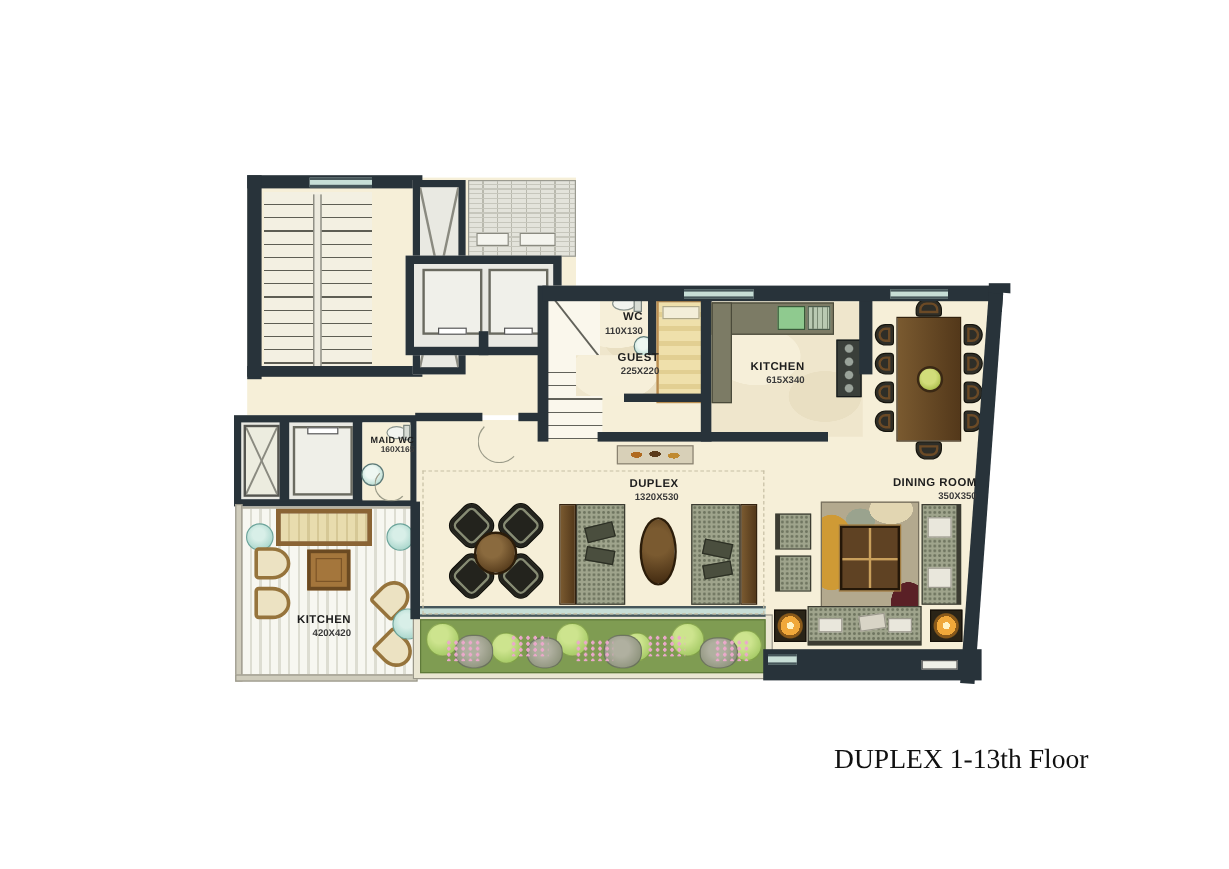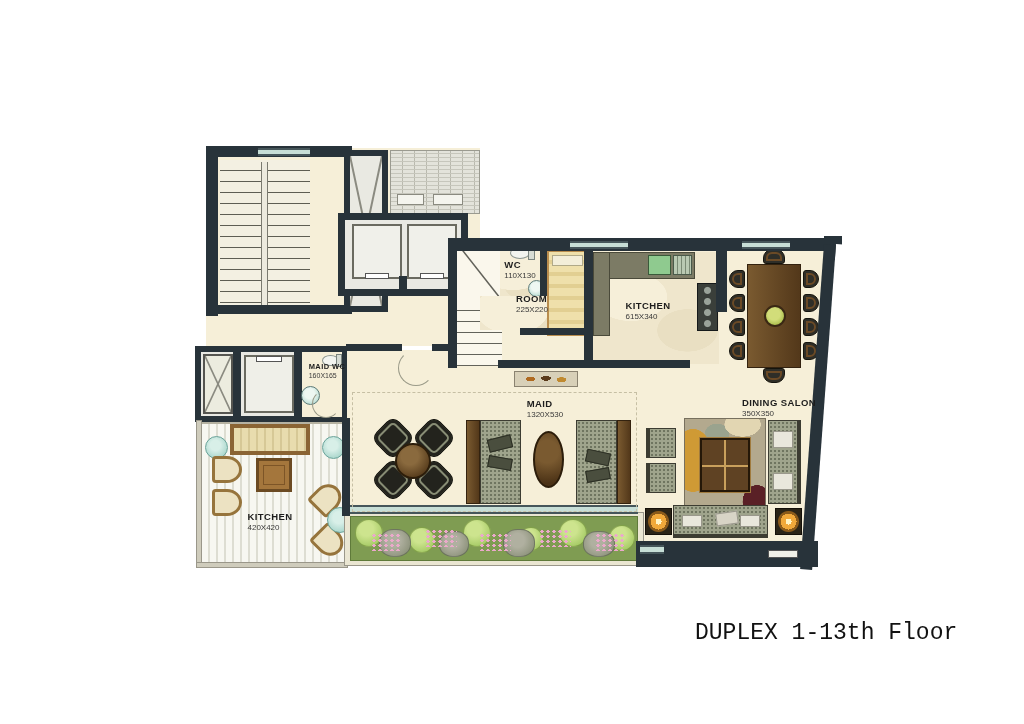--- a/index.html
+++ b/index.html
@@ -7,24 +7,24 @@
           font-family:"Liberation Sans", sans-serif;}
   .abs{position:absolute;}
   .wall{position:absolute;background:var(--wall,#28333a);}
   .lwall{position:absolute;background:#cfccbc;border:1px solid #9a978a;box-sizing:border-box;}
   .floor{position:absolute;background:var(--floor-cream,#f6efd8);}
   .marble{position:absolute;background:var(--floor-marble,#efe6cc);
           background-image:radial-gradient(ellipse 60px 40px at 30% 40%, #f6efd9 0 60%, transparent 61%),
                            radial-gradient(ellipse 50px 35px at 75% 70%, #e9dfc2 0 60%, transparent 61%);}
   .win{position:absolute;background:var(--window-teal,#c7ded6);
        border-top:2px solid #46565a;border-bottom:2px solid #46565a;box-sizing:border-box;}
-  .label{position:absolute;transform:translateX(-50%);text-align:left;color:#1d1d1d;
+  .label{position:absolute;transform:translateX(-50%);text-align:right;color:#1d1d1d;
          line-height:1.15;white-space:nowrap;z-index:60;}
   .label .nm{font-weight:bold;font-size:9.5px;letter-spacing:.4px;}
-  .label .dm{font-weight:normal;font-size:8px;color:#3a3a3a;}
+  .label .dm{font-weight:bold;font-size:8px;color:#3a3a3a;}
   .label.sm .nm{font-size:7.5px;}
   .label.sm .dm{font-size:7px;}
   .tweed{position:absolute;background-color:#9fa48c;
          background-image:radial-gradient(#6f7560 1px, transparent 1.3px);
          background-size:4px 4px;border:1.5px solid #3c3c32;box-sizing:border-box;}
   .woodbar{position:absolute;background:linear-gradient(90deg,#7a5a30,#53381a);
            border:1px solid #33220f;box-sizing:border-box;}
   .dchair{position:absolute;width:16px;height:18px;background:#2e2e28;border:1px solid #14140e;
           box-shadow:inset 0 0 0 2px #2e2e28, inset 0 0 0 4px #6b4a26;box-sizing:border-box;}
   .schair{position:absolute;width:32px;height:32px;background:#23231d;border:1px solid #0f0f0a;
@@ -41,21 +41,21 @@
   .lamp::after{content:"";position:absolute;inset:0;
         background:radial-gradient(circle at 50% 50%, #fff3c4 0 3px, var(--lamp-gold,#f0a83a) 3px 8px, #8a5a1a 8px 10px, transparent 11px);}
   .pillow{position:absolute;background:#4a4e3e;border:1px solid #2c2f24;box-sizing:border-box;}
   .wpillow{position:absolute;background:#e9e7dc;border:1px solid #9a988c;box-sizing:border-box;}
   .bush{position:absolute;border-radius:50%;background:radial-gradient(circle at 40% 35%, #cde48e 0 30%, #a4c964 80%);
         border:1px solid rgba(90,120,40,.5);}
   .shrub{position:absolute;border-radius:45%;background:radial-gradient(circle at 45% 40%, #b0b0a0 0 30%, #8a9078 85%);
         border:1px solid rgba(70,80,60,.5);}
   .pinks{position:absolute;background-image:radial-gradient(#eba9cb 1.6px, transparent 1.8px);
         background-size:6px 5px;}
-  .caption{position:absolute;font-family:Liberation Mono, monospace;font-size:23px;color:#111;}
+  .caption{position:absolute;font-family:Liberation Serif, serif;font-size:23px;color:#111;}
   svg{display:block;}
 </style>
 </head>
 <body>
 
 <div class="canvas">
 
   <div class="floor" style="left:206px;top:148px;width:274px;height:198px;"></div>
   <div class="floor" style="left:455px;top:250px;width:372px;height:296px;clip-path:polygon(0 0,100% 0,calc(100% - 24px) 100%,0 100%);"></div>
   <div class="floor" style="left:346px;top:350px;width:294px;height:162px;"></div>
@@ -262,33 +262,33 @@
   <div class="win" style="left:640px;top:545px;width:24px;height:9px;"></div>
   <div class="abs" style="left:768px;top:550px;width:30px;height:8px;background:#f0f0e8;border:1px solid #555;box-sizing:border-box;"></div>
 
   <div class="wall" style="left:342px;top:418px;width:8px;height:98px;"></div>
 
   <div class="label" style="left:520px;top:260px;">
     <div class="nm">WC</div>
     <div class="dm">110X130</div>
   </div>
   <div class="label" style="left:532px;top:294px;">
-    <div class="nm">ROOM</div>
+    <div class="nm">GUEST</div>
     <div class="dm">225X220</div>
   </div>
   <div class="label" style="left:648px;top:301px;">
     <div class="nm">KITCHEN</div>
     <div class="dm">615X340</div>
   </div>
   <div class="label" style="left:779px;top:398px;">
-    <div class="nm">DINING SALON</div>
+    <div class="nm">DINING ROOM</div>
     <div class="dm">350X350</div>
   </div>
   <div class="label" style="left:545px;top:399px;">
-    <div class="nm">MAID</div>
+    <div class="nm">DUPLEX</div>
     <div class="dm">1320X530</div>
   </div>
   <div class="label sm" style="left:327px;top:363px;">
     <div class="nm">MAID WC</div>
     <div class="dm">160X165</div>
   </div>
   <div class="label" style="left:270px;top:512px;">
     <div class="nm">KITCHEN</div>
     <div class="dm">420X420</div>
   </div>

